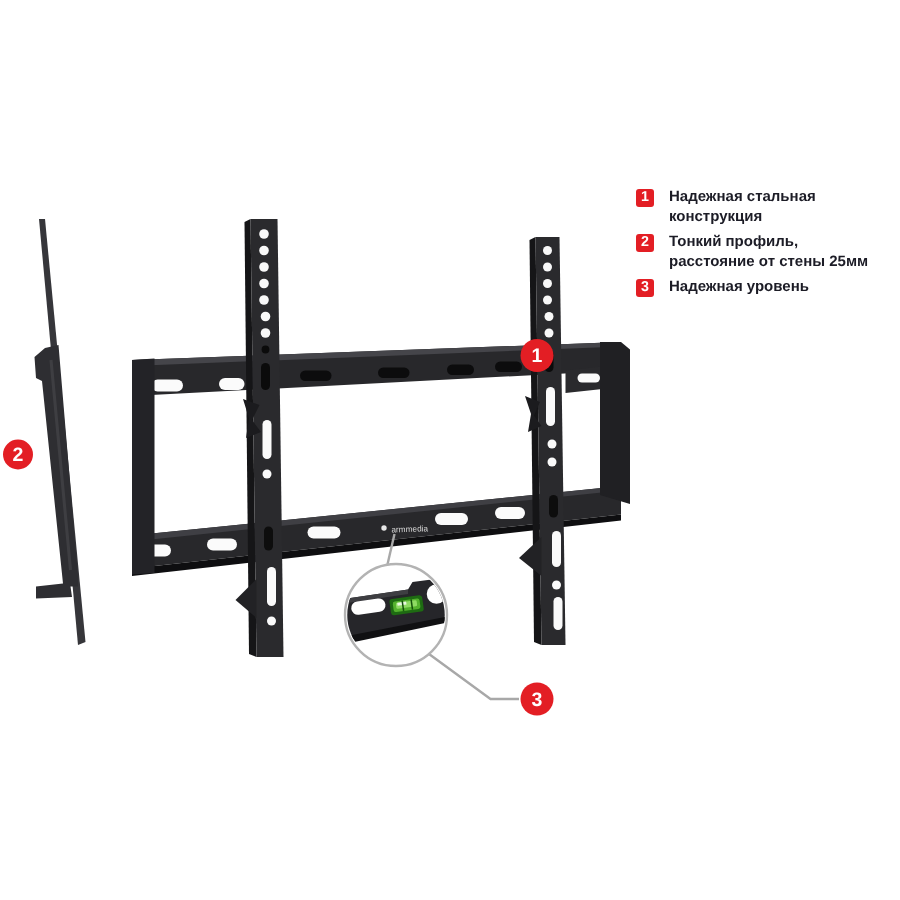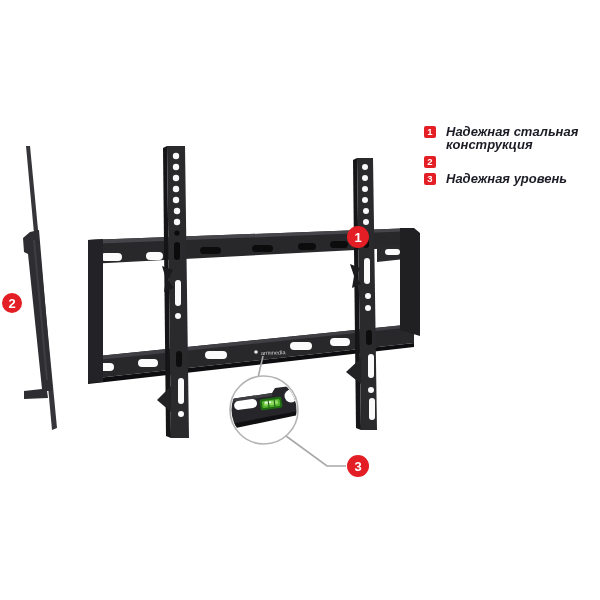--- a/index.html
+++ b/index.html
@@ -5,21 +5,21 @@
   html,body{margin:0;padding:0;background:#fff;}
   .stage{position:relative;width:600px;height:600px;background:#ffffff;overflow:hidden;
          font-family:"Liberation Sans",sans-serif;}
   .illustration{position:absolute;left:0;top:0;width:600px;height:600px;}
   svg text{font-family:"Liberation Sans",sans-serif;}
   .features{position:absolute;left:424px;top:126px;width:172px;}
   .feature-row{display:flex;align-items:flex-start;margin-bottom:5px;}
   .num-badge{flex:0 0 auto;width:12px;height:12px;border-radius:2px;background:#e31e24;
              color:#fff;font-size:9.5px;font-weight:bold;line-height:12px;text-align:center;
              margin-right:10px;margin-top:0px;}
-  .feature-text{font-size:13px;font-weight:bold;line-height:12.5px;color:#1c1c26;font-style:italic;}
+  .feature-text{font-size:10px;font-weight:bold;line-height:12.5px;color:#1c1c26;}
 </style>
 </head>
 <body>
 
 <div class="stage">
 
   <svg class="illustration" viewBox="0 0 600 600">
     <defs>
       <clipPath id="magclip">
           <circle cx="264" cy="410" r="32.5"></circle>
@@ -151,20 +151,24 @@
   <div class="features">
     <div class="feature-row">
       <div class="num-badge">1</div>
       <div class="feature-text">
         <div>Надежная стальная</div>
         <div>конструкция</div>
       </div>
     </div>
     <div class="feature-row">
       <div class="num-badge">2</div>
+      <div class="feature-text">
+        <div>Тонкий профиль,</div>
+        <div>расстояние от стены 25мм</div>
+      </div>
     </div>
     <div class="feature-row">
       <div class="num-badge">3</div>
       <div class="feature-text">
         <div>Надежная уровень</div>
       </div>
     </div>
   </div>
 
 </div>

